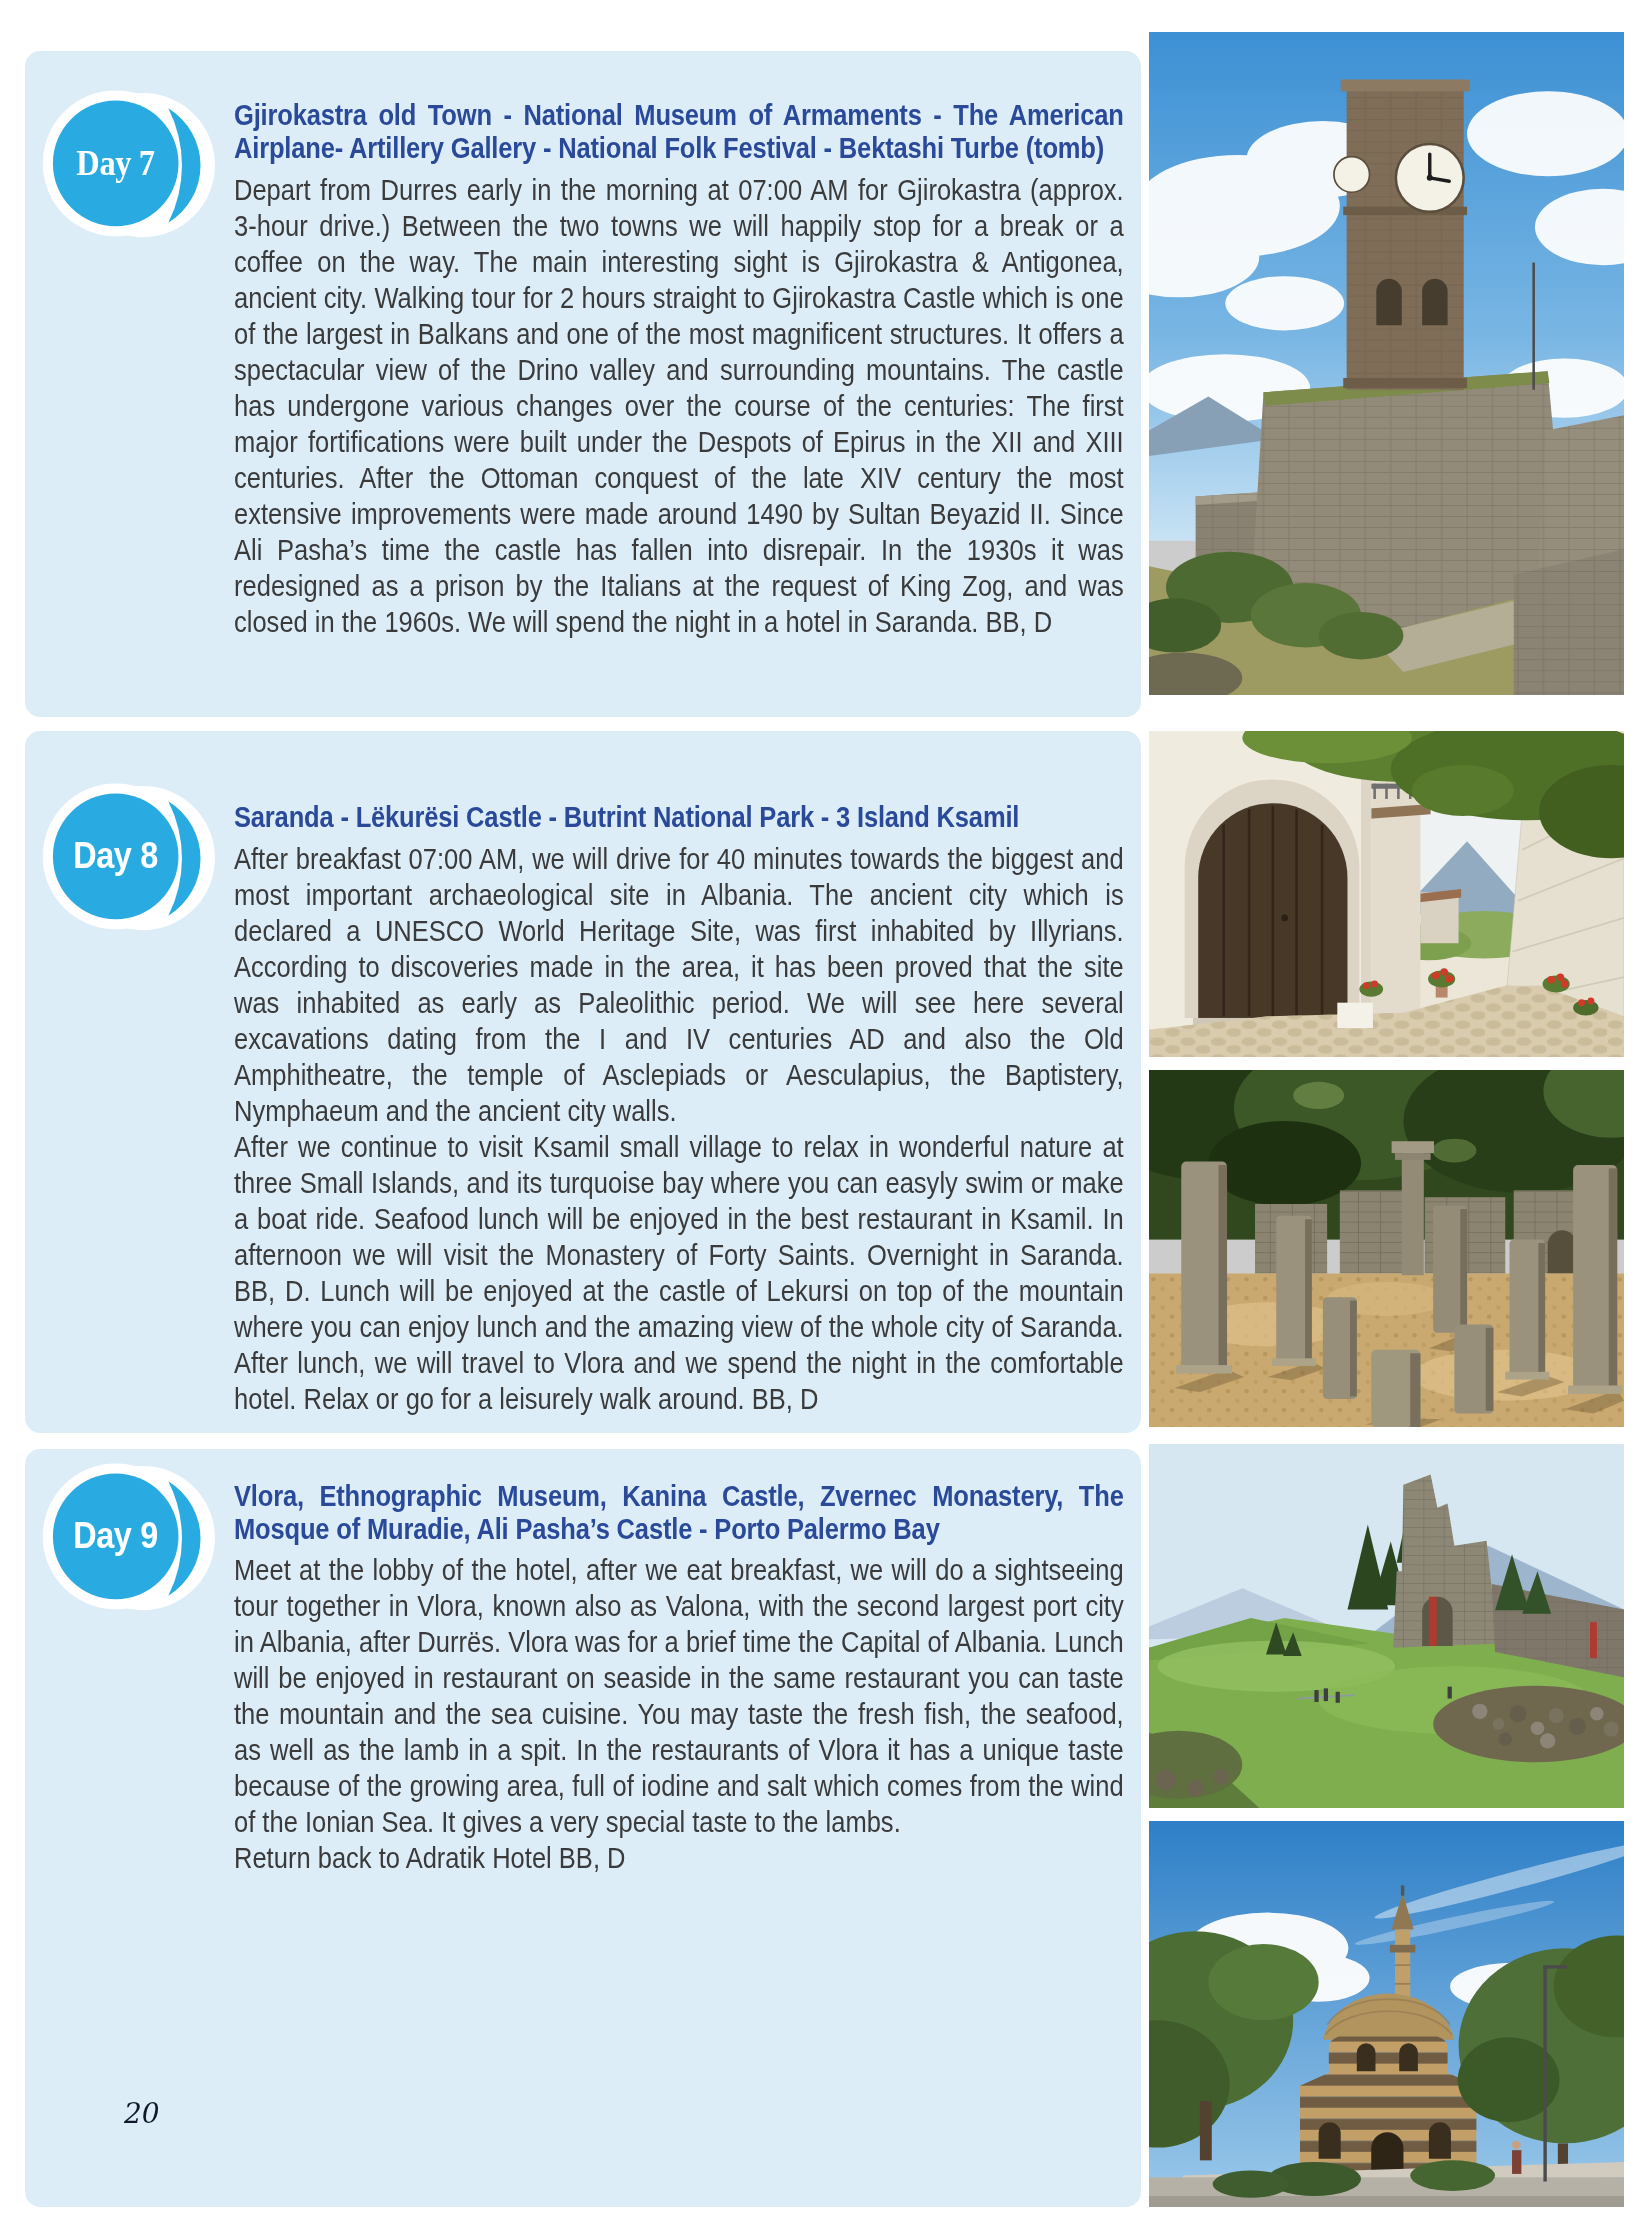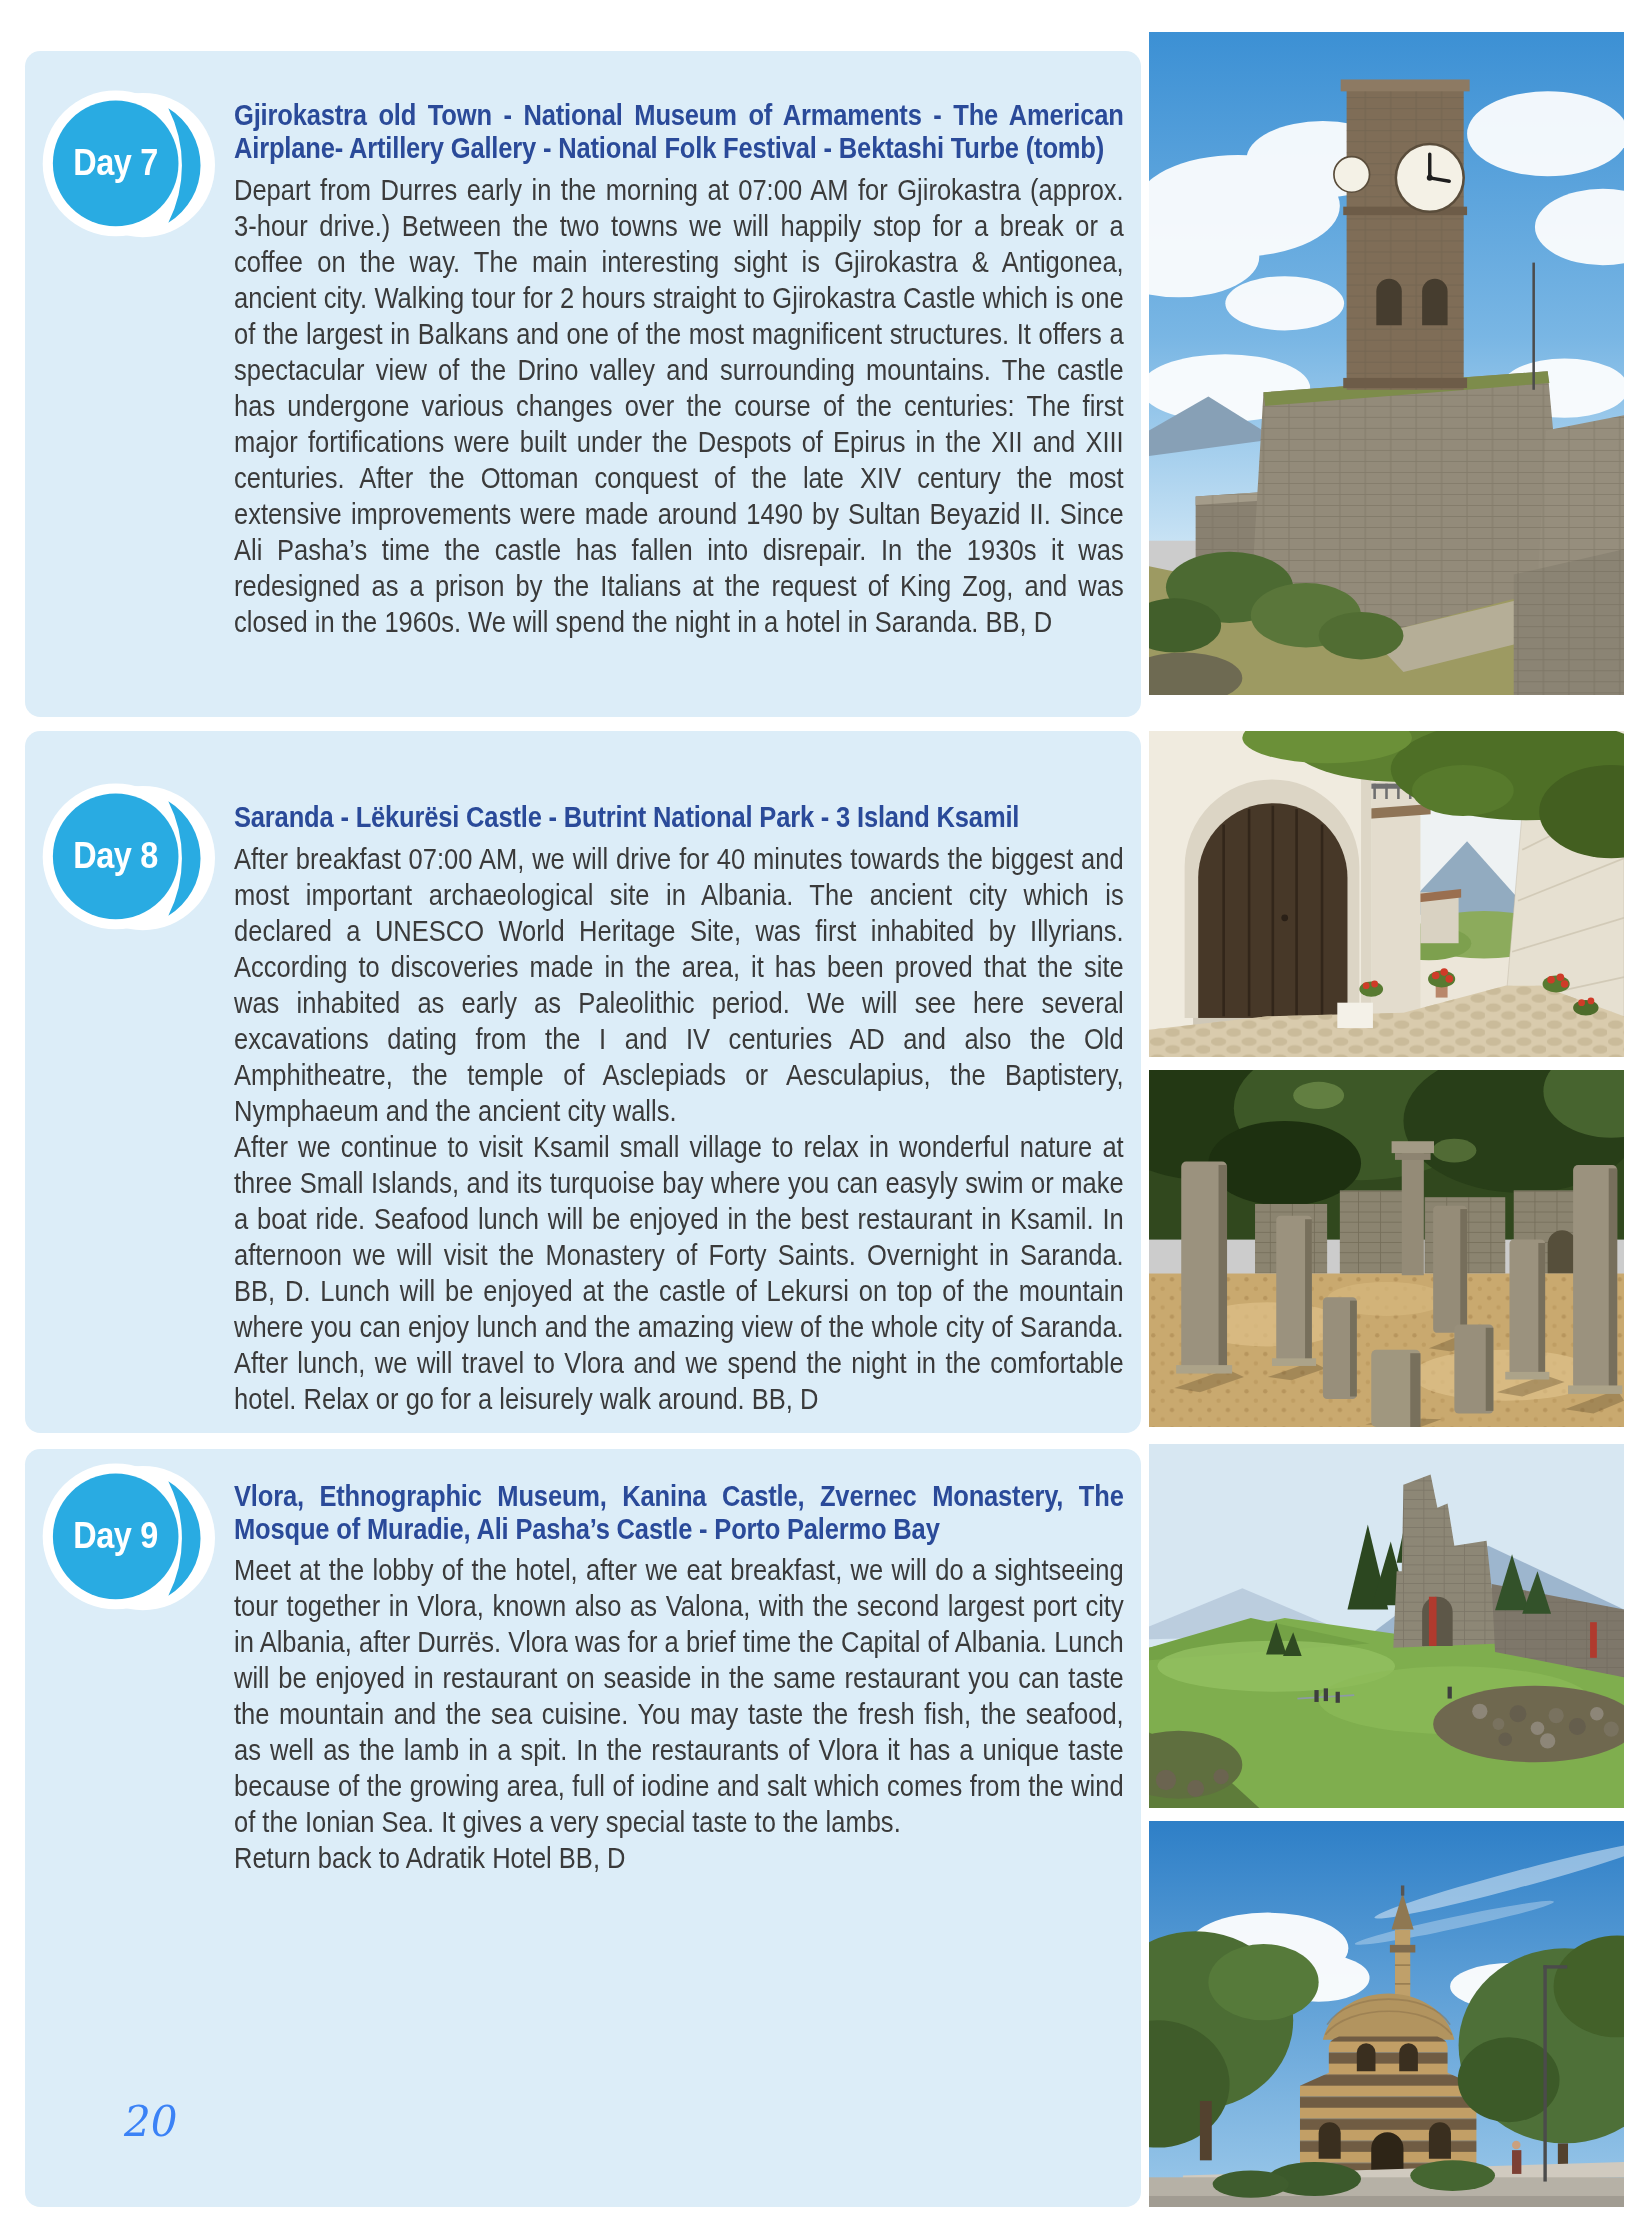--- a/index.html
+++ b/index.html
@@ -27,21 +27,21 @@
     margin:0;font-size:29px;line-height:33px;font-weight:700;color:#2a4a99;
     text-align:justify;letter-spacing:-0.2px;
   }
   .day-body{
     margin:6.8px 0 0 0;font-size:29px;line-height:36px;color:#3a3a3a;
     text-align:justify;
   }
   .day-body + .day-body{margin-top:0;}
 
   .badge{position:absolute;width:174px;height:157px;}
-  #card-day7 .badge{left:15.3px;top:36px;}
+  #card-day7 .badge{left:15.3px;top:36px;font-family:Liberation Serif, serif;}
   #card-day8 .badge{left:15.3px;top:49px;text-decoration:underline;}
   #card-day9 .badge{left:15.3px;top:11px;}
   .badge svg{position:absolute;inset:0;width:100%;height:100%;}
   .badge-label{
     position:absolute;left:12px;top:13.6px;width:125px;height:125px;
     display:flex;align-items:center;justify-content:center;
     color:#ffffff;font-weight:700;font-size:36px;transform:scaleX(0.9);
     letter-spacing:-0.4px;
   }
 
@@ -49,21 +49,21 @@
   .photo svg{display:block;width:100%;height:100%;}
   #photo-1{top:32px;height:663px;}
   #photo-2{top:731px;height:326px;}
   #photo-3{top:1070px;height:357px;}
   #photo-4{top:1444px;height:364px;}
   #photo-5{top:1821px;height:386px;}
 
   .page-number{
     position:absolute;left:124px;top:2097px;
     font-family:"DejaVu Serif",serif;font-style:italic;
-    font-size:42px;color:#3b82f6;
+    font-size:28px;color:#0f172a;
   }
 </style>
 </head>
 <body>
 
 <div>
 
   <section class="card" id="card-day7">
     <div class="badge">
       <svg viewBox="0 0 205 185">

